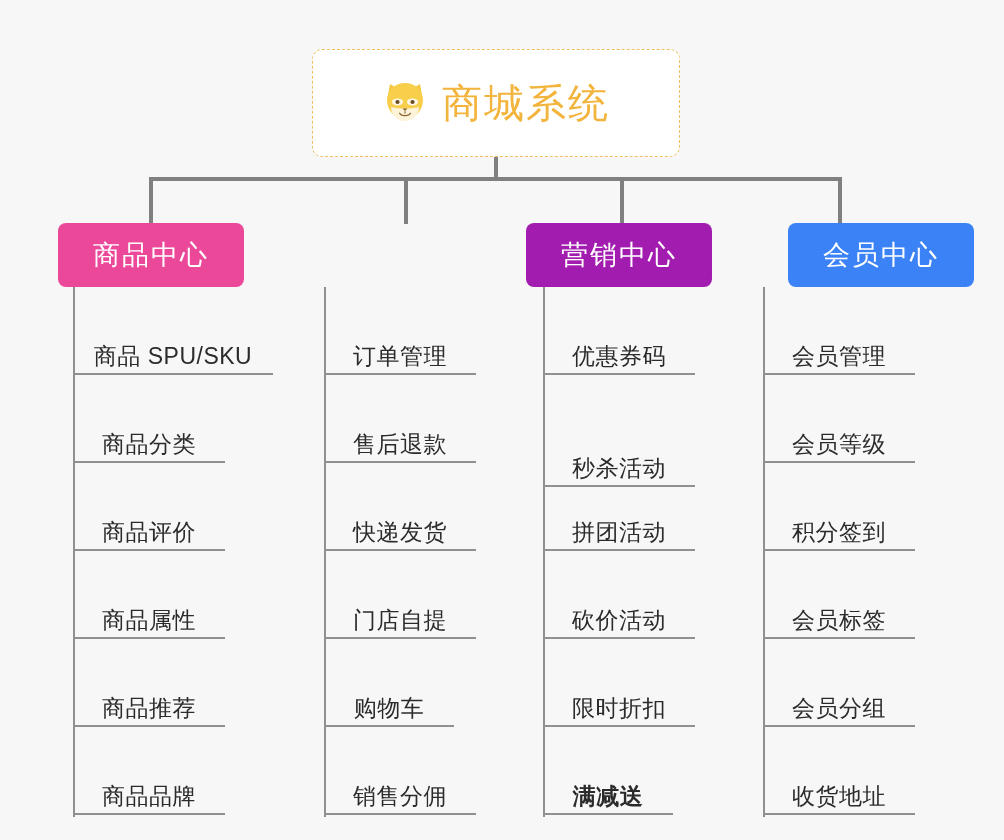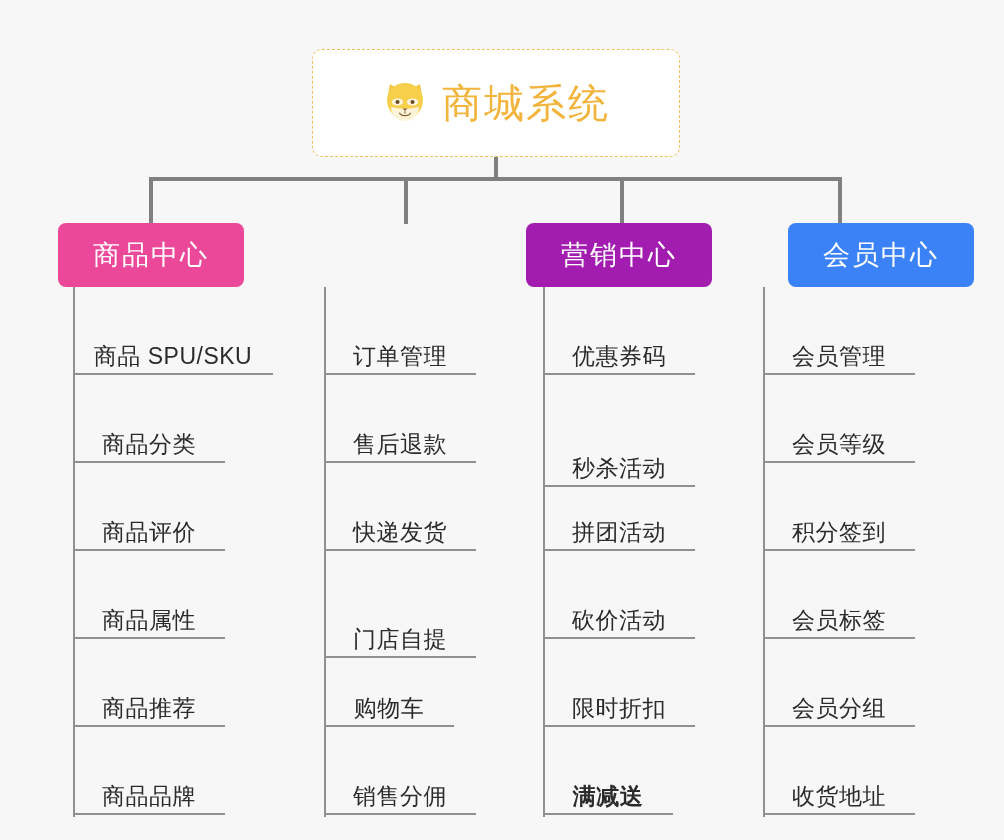--- a/index.html
+++ b/index.html
@@ -180,21 +180,21 @@
     <div class="leaf-trunk" style="height:530px;"></div>
     <div class="leaf-item" style="top:0px;   width:152px;">
       <span class="leaf-label">订单管理</span>
     </div>
     <div class="leaf-item" style="top:88px;  width:152px;">
       <span class="leaf-label">售后退款</span>
     </div>
     <div class="leaf-item" style="top:176px; width:152px;">
       <span class="leaf-label">快递发货</span>
     </div>
-    <div class="leaf-item" style="top:264px; width:152px;margin-top:19px;">
+    <div class="leaf-item" style="top:264px; width:152px;">
       <span class="leaf-label">门店自提</span>
     </div>
     <div class="leaf-item" style="top:352px; width:130px;">
       <span class="leaf-label">购物车</span>
     </div>
     <div class="leaf-item" style="top:440px; width:152px;">
       <span class="leaf-label">销售分佣</span>
     </div>
   </div>
 

